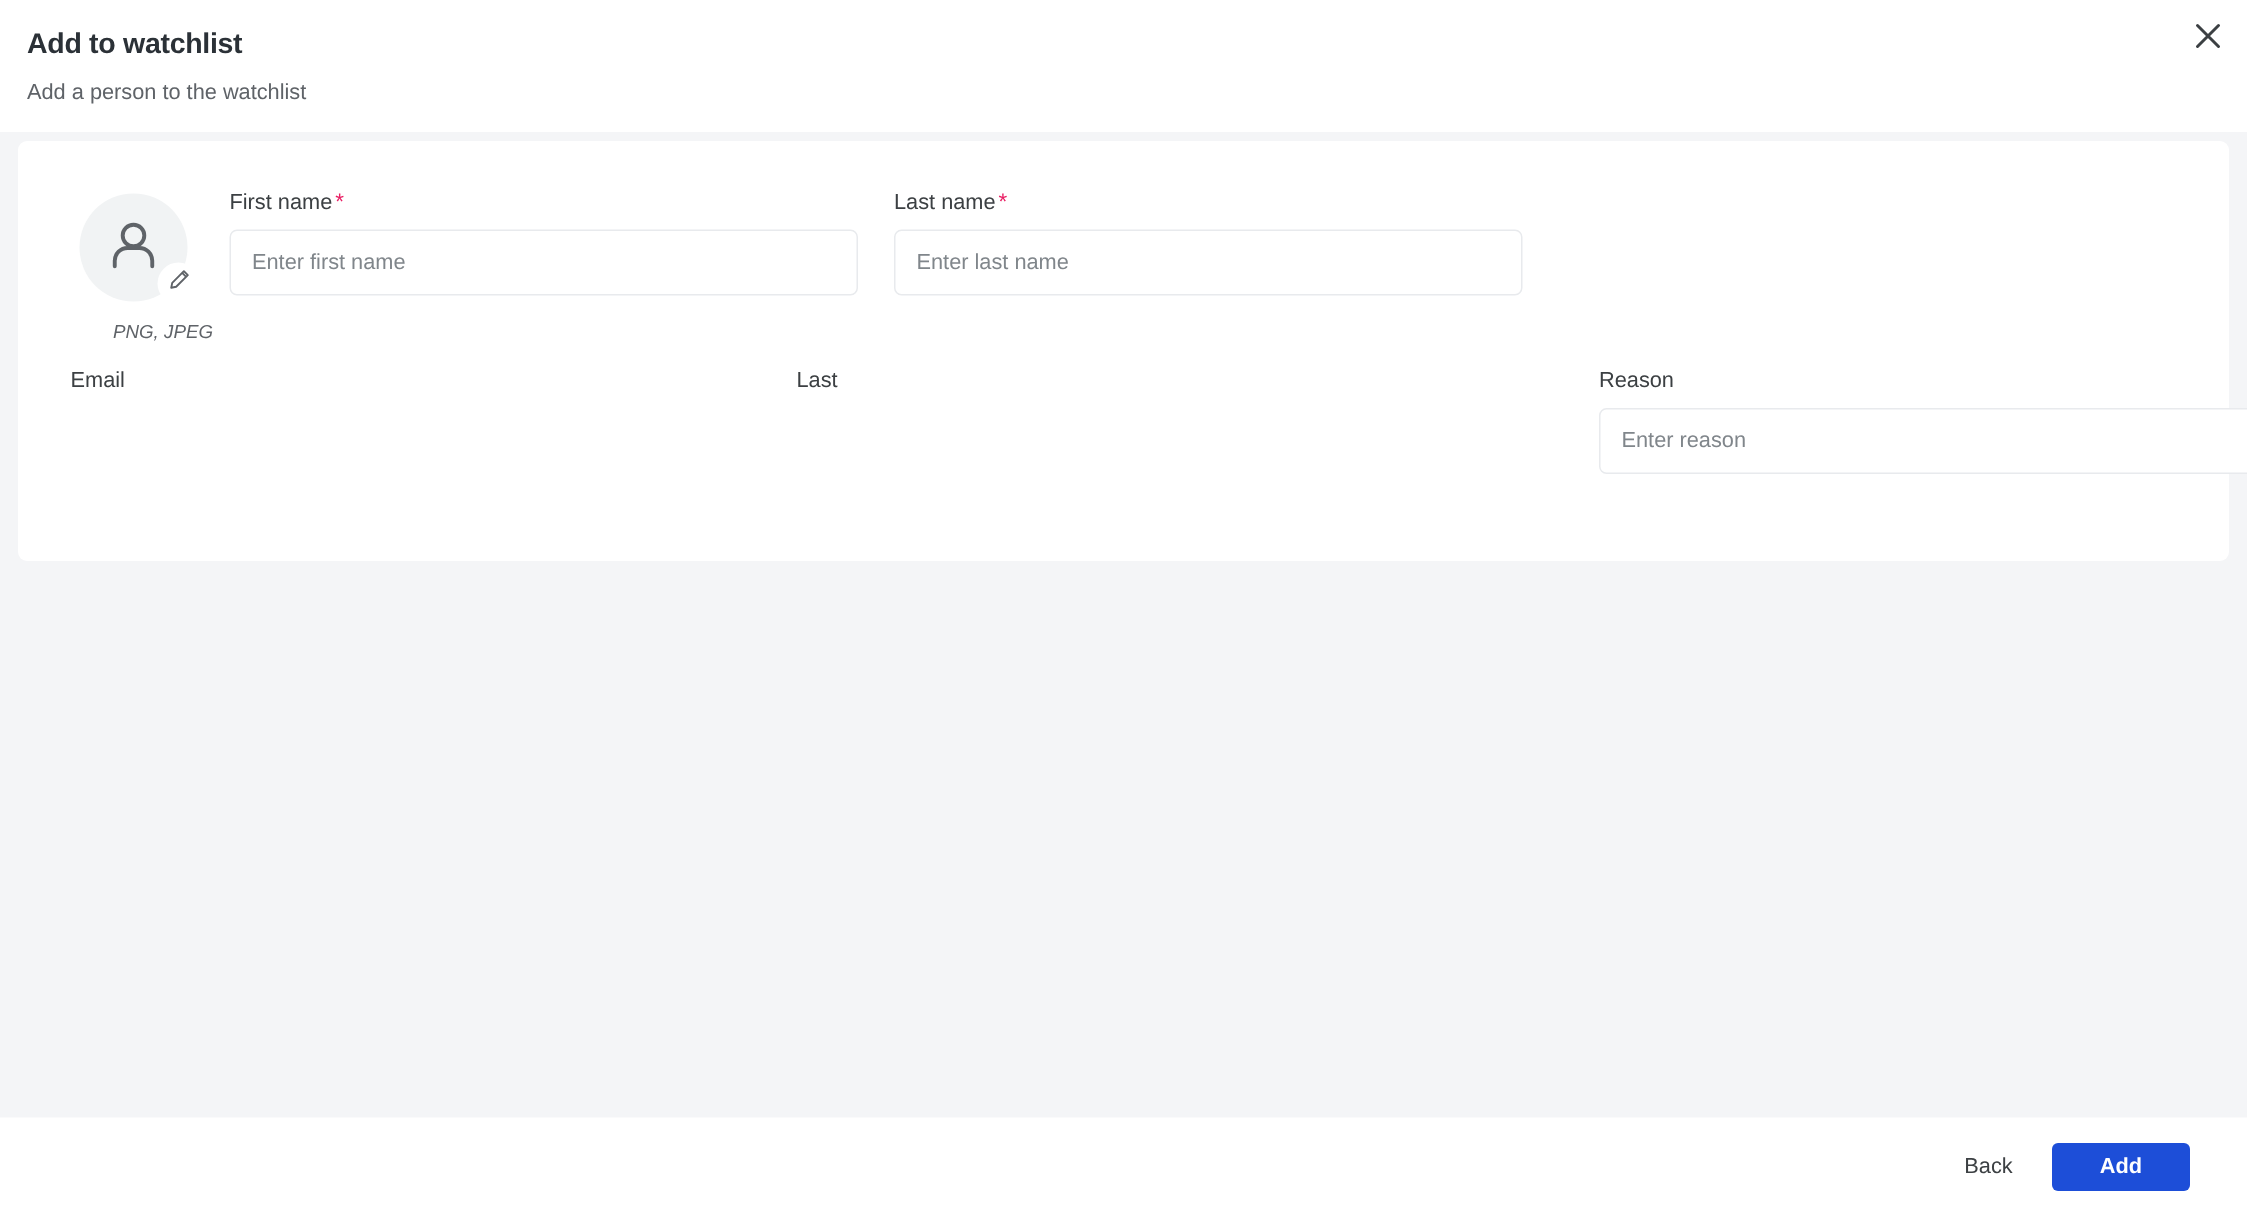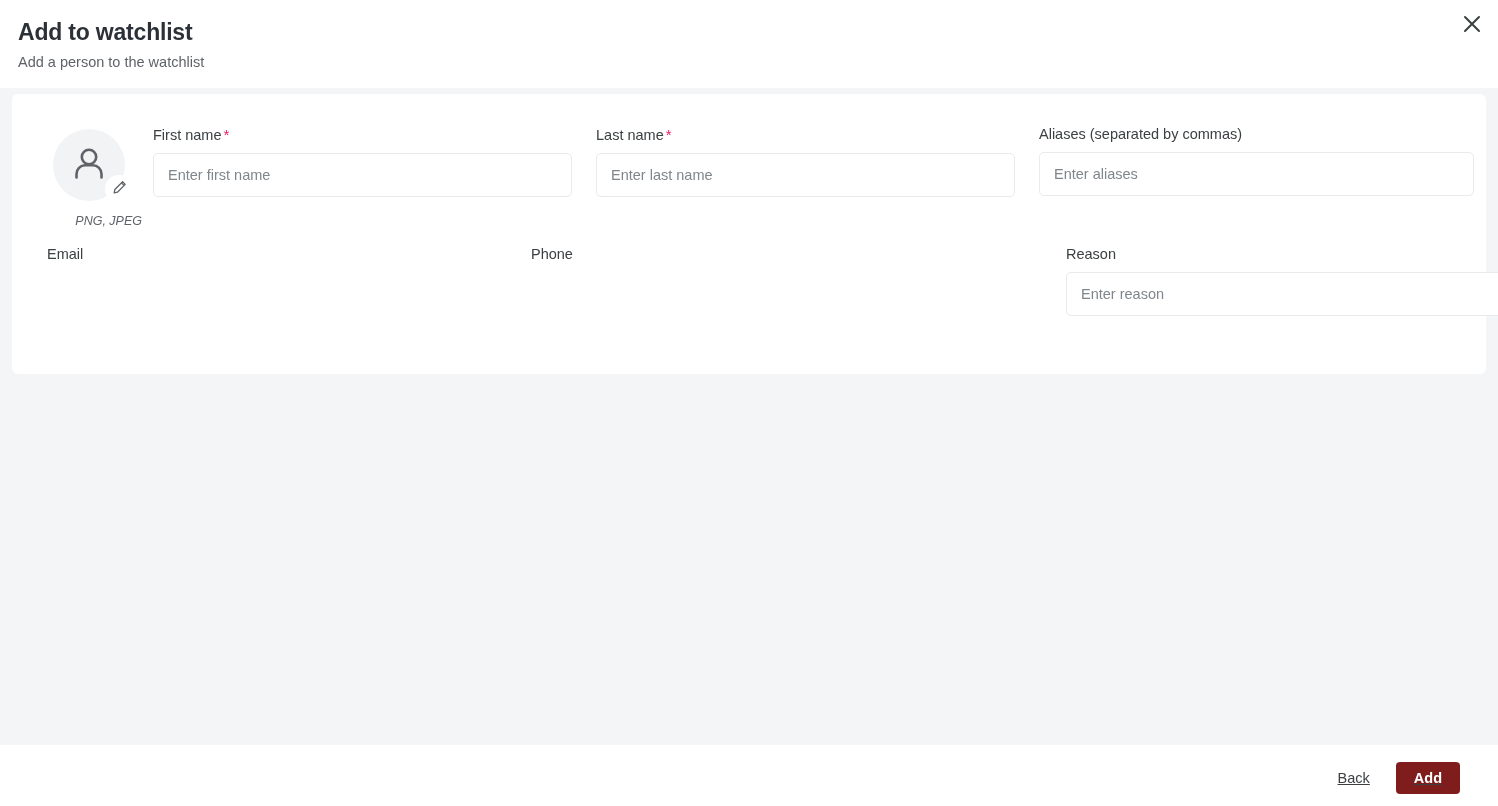--- a/index.html
+++ b/index.html
@@ -23,21 +23,21 @@
     top: 0; left: 0;
     width: 1498px;
     height: 88px;
     background: #ffffff;
   }
 
   .header-title {
     position: absolute;
     left: 18px;
     top: 19px;
-    font-size: 23px;
+    font-size: 19px;
     font-weight: bold;
     color: #2b3137;
     letter-spacing: -0.2px;
   }
 
   .header-subtitle {
     position: absolute;
     left: 18px;
     top: 54px;
     font-size: 14.5px;
@@ -180,43 +180,42 @@
     background: #ffffff;
   }
 
   .footer-actions {
     position: absolute;
     right: 38px;
     top: 17px;
     display: flex;
     align-items: center;
     gap: 16px;
-    text-decoration: underline;
   }
 
   .btn-back {
     background: transparent;
     border: none;
     font-family: "Liberation Sans", sans-serif;
     font-size: 14.5px;
     color: #3c4043;
     cursor: pointer;
     padding: 7px 10px;
     border-radius: 4px;
   }
 
   .btn-add {
-    background: #7f1d1d;
+    background: #1d4ed8;
     border: none;
     font-family: "Liberation Sans", sans-serif;
     font-size: 14.5px;
     font-weight: bold;
     color: #ffffff;
     cursor: pointer;
-    padding: 8px 18px;
+    padding: 8px 32px;
     border-radius: 4px;
   }
 </style>
 </head>
 <body>
 
 <div class="header">
   <div class="header-title">Add to watchlist</div>
   <div class="header-subtitle">Add a person to the watchlist</div>
   <button class="close-button">
@@ -261,33 +260,29 @@
       <input class="field-input" type="text" placeholder="Enter last name" style="">
     </div>
 
     <div class="field f-first">
       <label class="field-label">
         <span>First name</span><span class="req-star">*</span>
       </label>
       <input class="field-input" type="text" placeholder="Enter first name" style="">
     </div>
 
-    <div class="field f-aliases">
-      <label class="field-label">Aliases (separated by commas)</label>
-      <input class="field-input" type="text" placeholder="Enter aliases" style="">
-    </div>
   </div>
 
   <div>
     <div class="field f-email">
       <label class="field-label">Email</label>
     </div>
 
     <div class="field f-phone">
-      <label class="field-label">Phone</label>
+      <label class="field-label">Last</label>
     </div>
 
     <div class="field f-reason">
       <label class="field-label">Reason</label>
       <input class="field-input" type="text" placeholder="Enter reason" style="">
     </div>
   </div>
 </div>
 
 <div class="footer">

